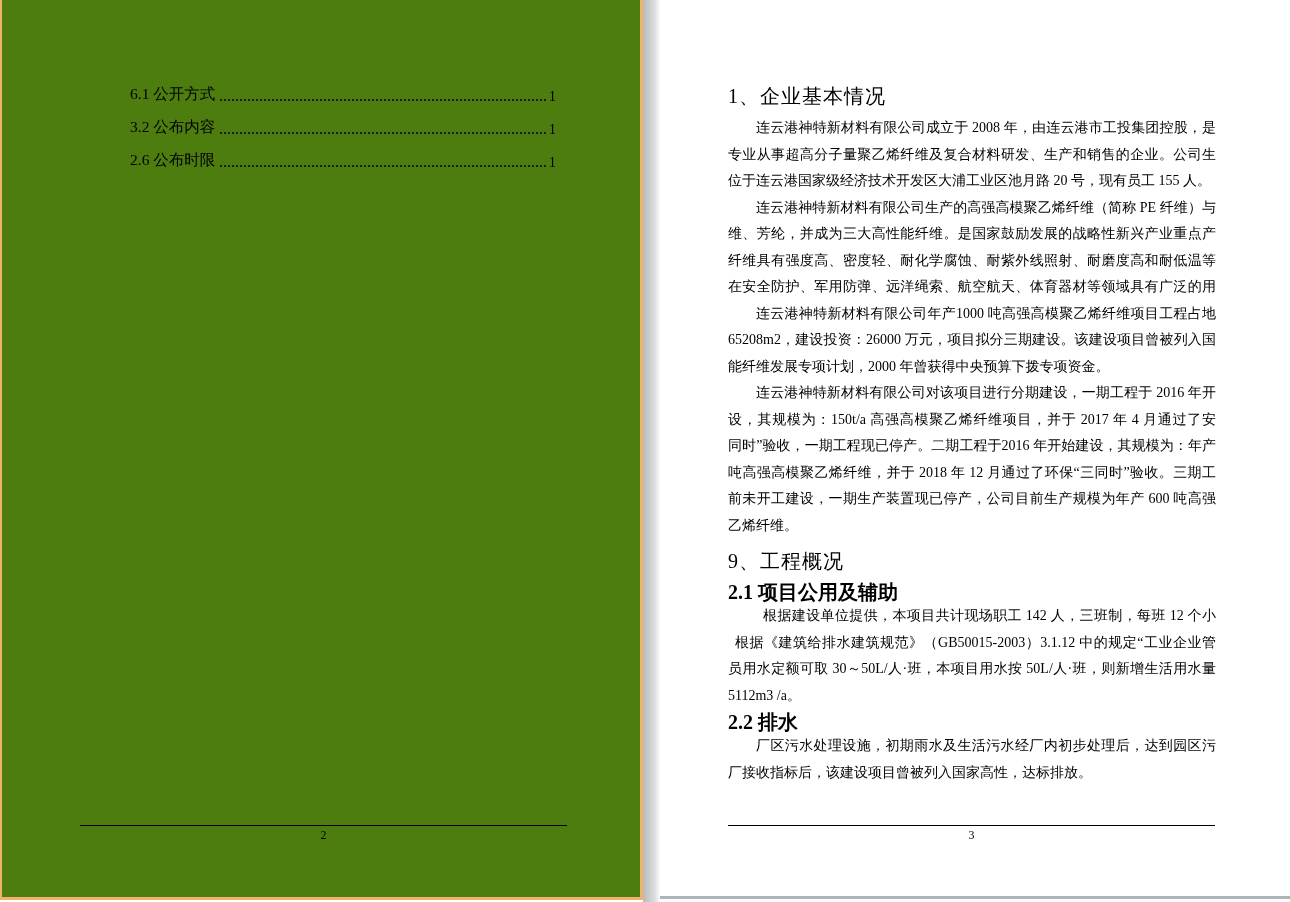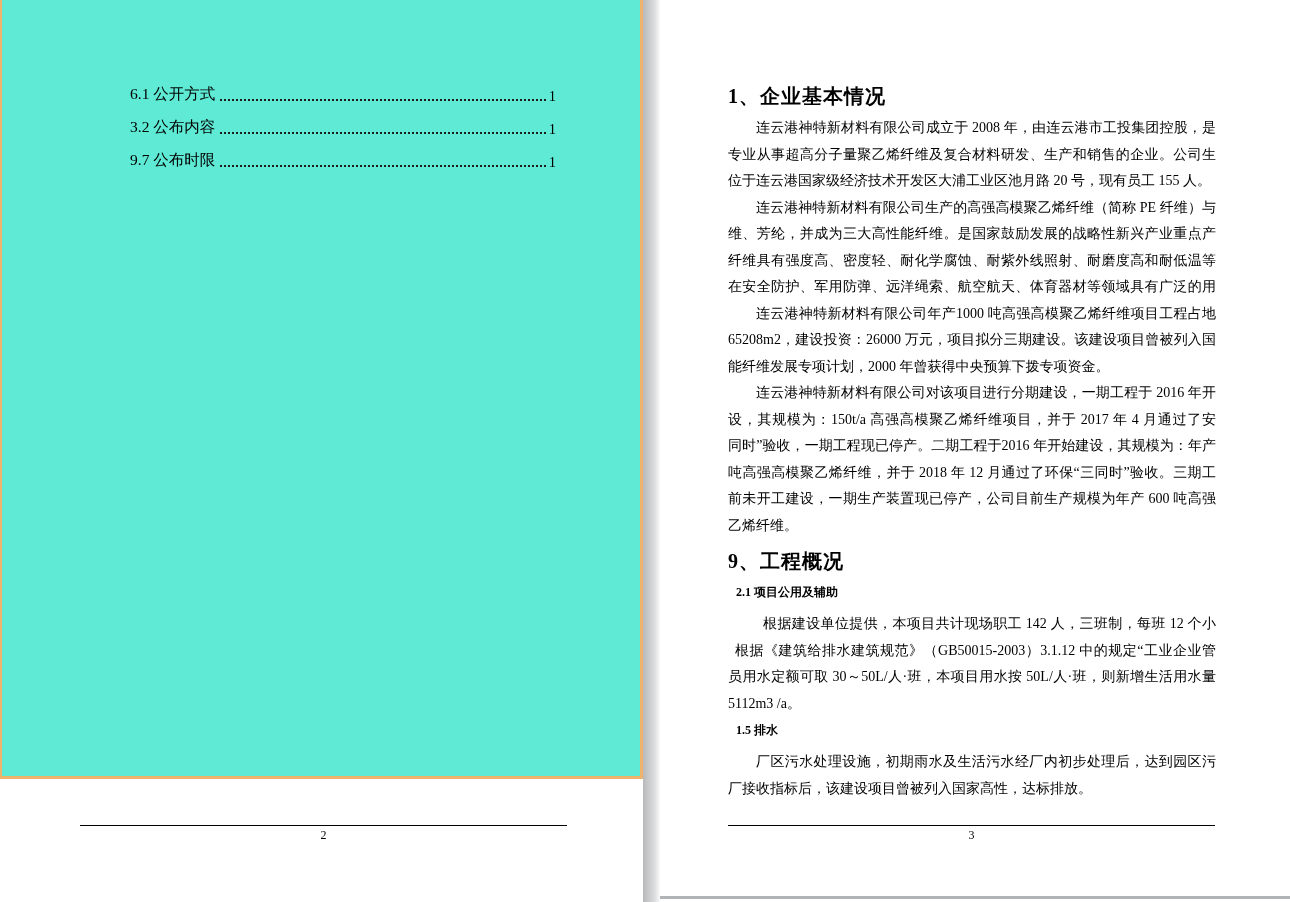--- a/index.html
+++ b/index.html
@@ -8,23 +8,23 @@
     background: #ffffff;
     overflow: hidden;
     font-family: "Liberation Serif", "DejaVu Serif", serif;
     color: #000;
   }
   .stage { position: relative; width: 1290px; height: 902px; }
 
   
   .page-left {
     position: absolute; left: 0; top: 0;
-    width: 643px; height: 779px;
+    width: 643px; height: 900px;
     box-sizing: border-box;
-    background: #5eead4;
+    background: #4d7c0f;
     border-left: 2px solid #f0b36d;
     border-right: 3px solid #f0b36d;
     border-bottom: 3px solid #f0b36d;
   }
   .toc-block { position: absolute; left: 128px; top: 72px; width: 426px; }
   .toc-row {
     display: flex; align-items: flex-end;
     height: 33px;
     font-size: 15.5px;
   }
@@ -51,29 +51,29 @@
     box-sizing: border-box;
     background: #fff;
     border-bottom: 3px solid #b1b4b7;
   }
   .content-col {
     position: absolute; left: 68px; top: 0;
     width: 488px;
   }
   .h-sec {
     margin: 0;
-    font-size: 20px; font-weight: bold;
+    font-size: 20px; font-weight: normal;
     letter-spacing: 1px;
     line-height: 24px;
   }
   .h-sec.first { margin-top: 84px; margin-bottom: 7px; }
   .h-sec.second { margin-top: 10px; margin-bottom: 8px; }
   .h-sub {
-    margin: 8px;
-    font-size: 12px; font-weight: bold;
+    margin: 0;
+    font-size: 20px; font-weight: bold;
     line-height: 22px;
   }
   .h-sub.gap-top { margin-top: 2px; }
   .bline {
     font-size: 14px;
     line-height: 26.5px; height: 26.5px;
     overflow: hidden;
     text-align: justify;
     text-align-last: justify;
     white-space: normal;
@@ -108,21 +108,21 @@
         <span class="toc-label">6.1 公开方式</span>
         <span class="toc-dots"></span>
         <span class="toc-page">1</span>
       </div>
       <div class="toc-row">
         <span class="toc-label">3.2 公布内容</span>
         <span class="toc-dots"></span>
         <span class="toc-page">1</span>
       </div>
       <div class="toc-row">
-        <span class="toc-label">9.7 公布时限</span>
+        <span class="toc-label">2.6 公布时限</span>
         <span class="toc-dots"></span>
         <span class="toc-page">1</span>
       </div>
     </div>
     <div class="footer-rule l"></div>
     <div class="pagenum l">2</div>
   </div>
 
   <div class="gutter"></div>
 
@@ -151,21 +151,21 @@
       <div class="bline end">乙烯纤维。</div>
 
       <h2 class="h-sec second">9、工程概况</h2>
       <h3 class="h-sub">2.1 项目公用及辅助</h3>
 
       <div class="bline ind25">根据建设单位提供，本项目共计现场职工 142 人，三班制，每班 12 个小时。</div>
       <div class="bline ind05">根据《建筑给排水建筑规范》（GB50015-2003）3.1.12 中的规定“工业企业管理人</div>
       <div class="bline">员用水定额可取 30～50L/人·班，本项目用水按 50L/人·班，则新增生活用水量为</div>
       <div class="bline end">5112m3 /a。</div>
 
-      <h3 class="h-sub gap-top">1.5 排水</h3>
+      <h3 class="h-sub gap-top">2.2 排水</h3>
 
       <div class="bline ind">厂区污水处理设施，初期雨水及生活污水经厂内初步处理后，达到园区污水处理</div>
       <div class="bline end">厂接收指标后，该建设项目曾被列入国家高性，达标排放。</div>
     </div>
 
     <div class="footer-rule r"></div>
     <div class="pagenum r">3</div>
   </div>
 
 </div>

